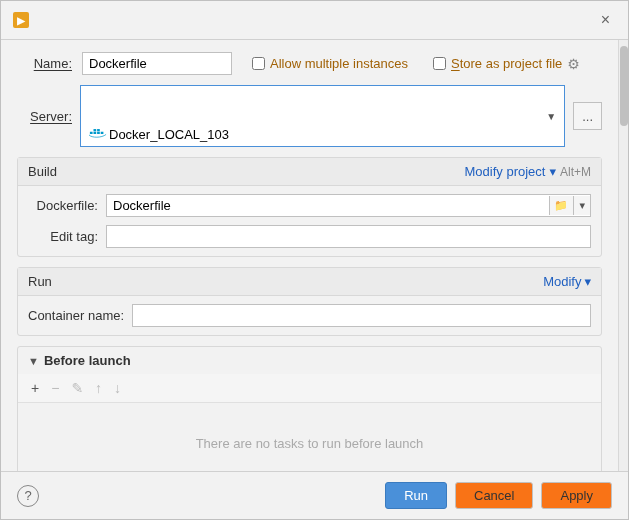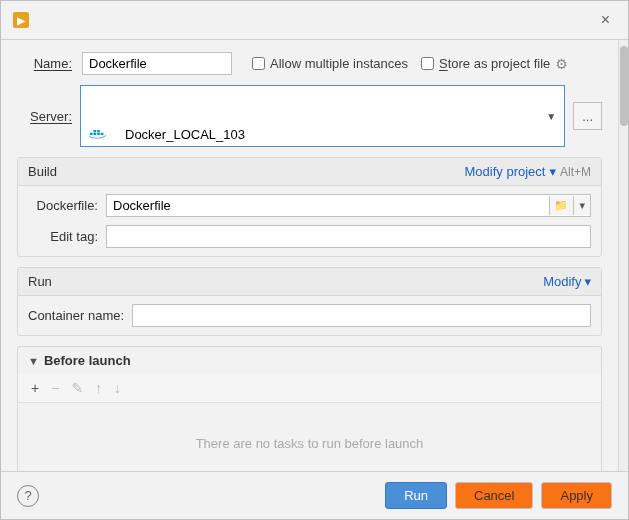--- a/index.html
+++ b/index.html
@@ -77,26 +77,26 @@
       font-size: 13px;
       outline: none;
     }
     .checkbox-group {
       display: flex;
       align-items: center;
       gap: 5px;
       margin-left: 10px;
     }
     .checkbox-group input[type="checkbox"] { margin: 0; }
-    .checkbox-label { color: #404040; font-size: 13px; }
+    .checkbox-label { color: #a16207; font-size: 13px; }
     .store-group {
       display: flex;
       align-items: center;
       gap: 5px;
-      margin-left: 3px;
+      margin-left: 15px;
       justify-content: center;
     }
     .gear-icon {
       color: #888;
       font-size: 14px;
       cursor: pointer;
     }
     .server-row {
       display: flex;
       align-items: center;
@@ -109,22 +109,22 @@
       padding: 4px 8px;
       font-size: 13px;
       display: flex;
       align-items: center;
       justify-content: space-between;
       cursor: pointer;
       min-height: 28px;
     }
     .server-select-left {
       display: flex;
-      align-items: flex-end;
-      gap: 18px;
+      align-items: flex-start;
+      gap: 2px;
       margin-top: 37px;
     }
     .docker-icon {
       width: 18px;
       height: 14px;
       color: #0099cc;
     }
     .dropdown-arrow {
       color: #555;
       font-size: 10px;

